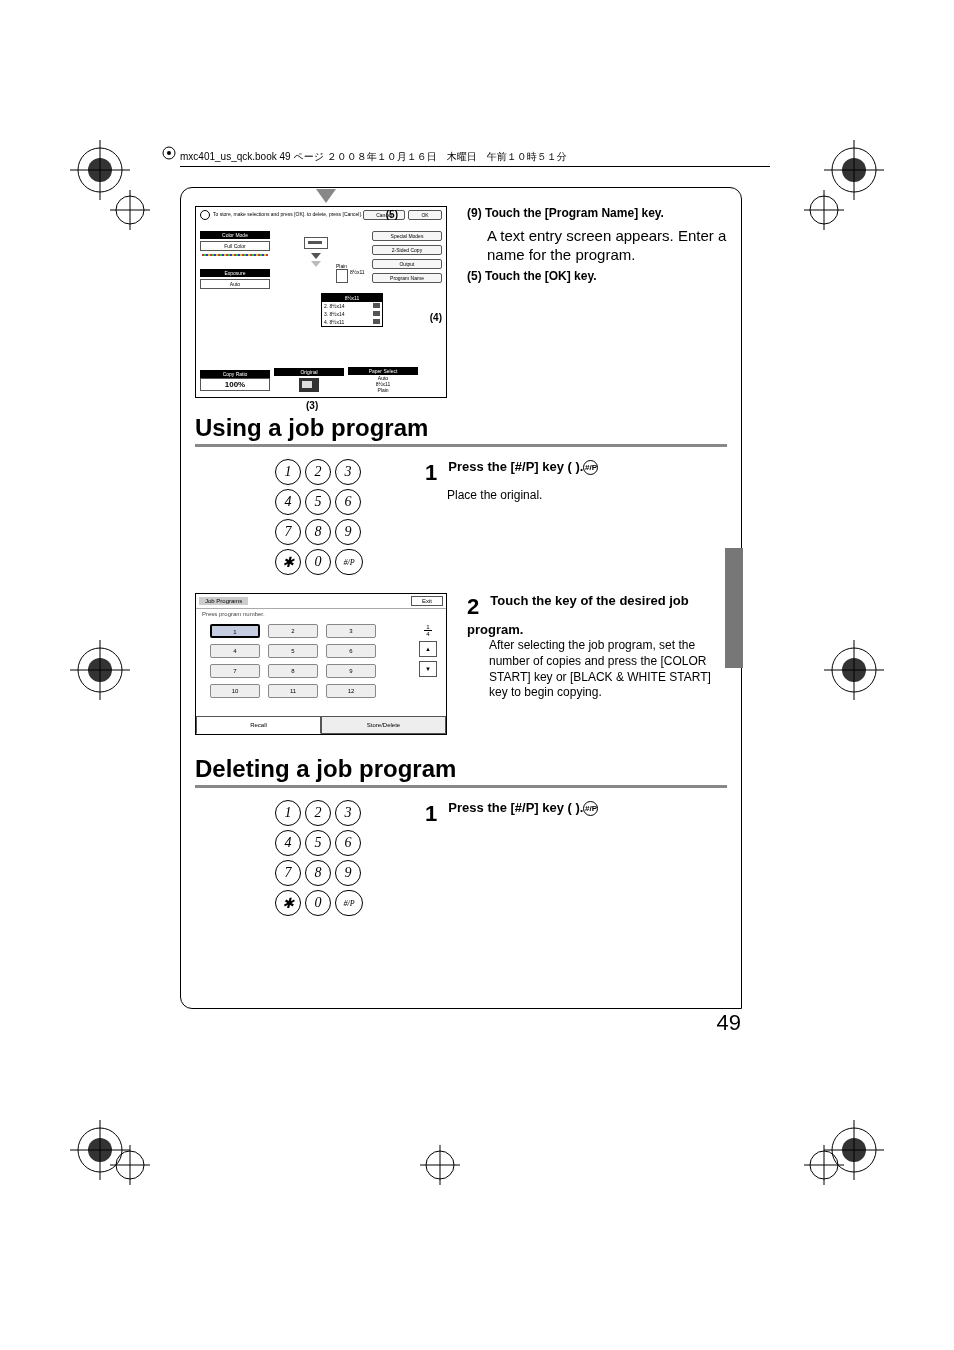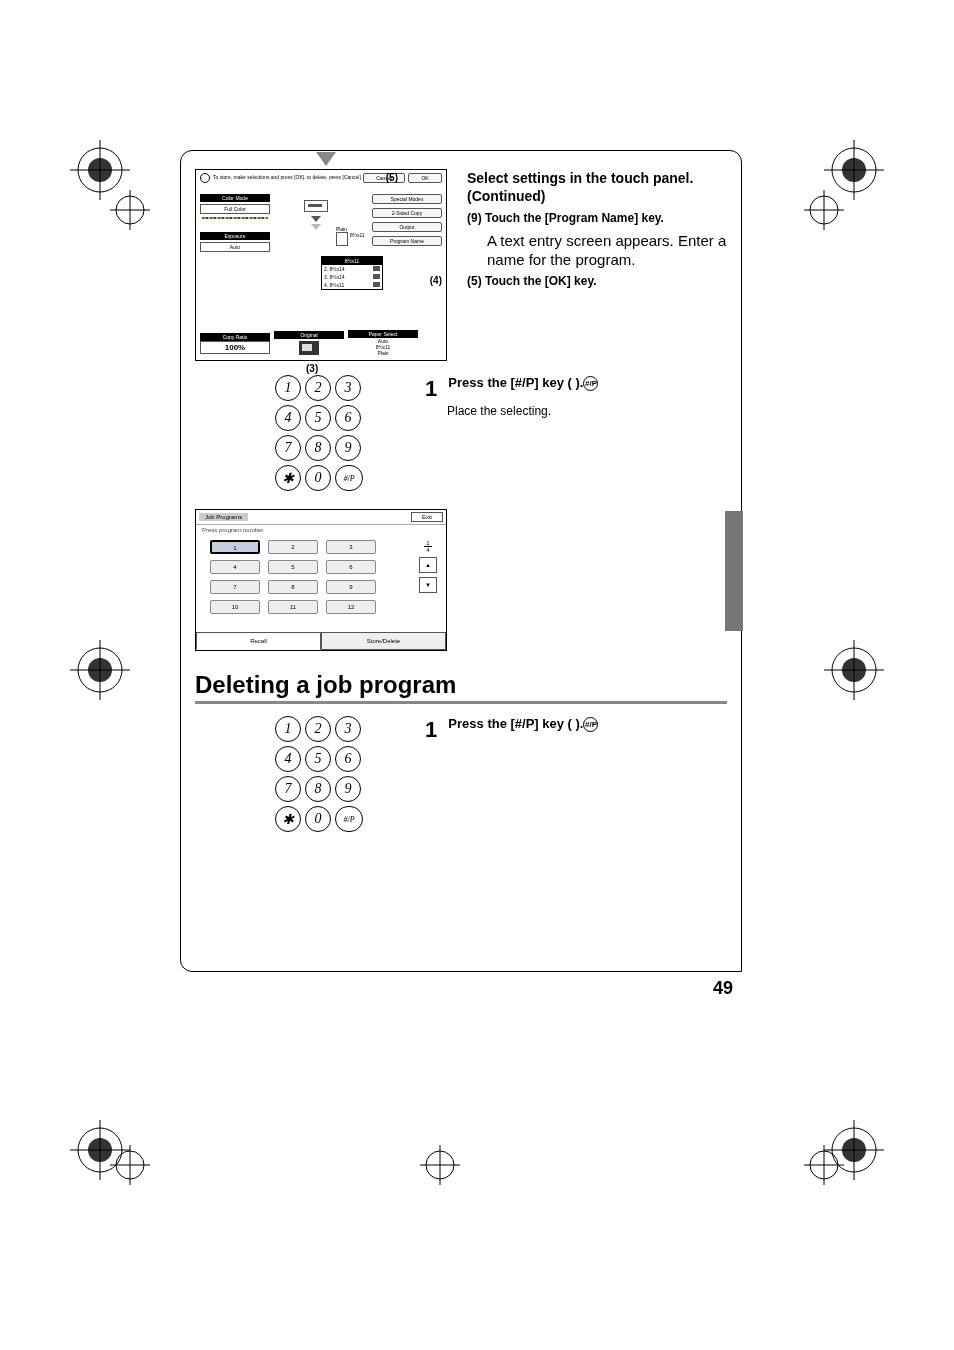--- a/index.html
+++ b/index.html
@@ -162,21 +162,21 @@
   .jp-grid .b{ border:1px solid #888; border-radius:2px; background:#eee; text-align:center; font-size:6px; line-height:12px;}
   .jp-grid .b.sel{ border:2px solid #000; background:#c7cde0;}
   .jp-side{ position:absolute; right:8px; top:30px; width:20px; text-align:center; font-size:6px;}
   .jp-side .frac{ border-bottom:1px solid #000; display:inline-block; padding:0 2px;}
   .jp-side .ar{ width:16px;height:14px;border:1px solid #555;margin:4px auto 0; display:flex;align-items:center;justify-content:center;}
   .jp-tabs{ position:absolute; left:0; right:0; bottom:0; display:flex; height:18px;}
   .jp-tabs .t{ flex:1; border:1px solid #555; text-align:center; font-size:6px; line-height:16px; background:#eee;}
   .jp-tabs .t.on{ background:#fff; border-bottom:1px solid #fff;}
 
   .page-num {
-    position:absolute; right:8px; bottom:-28px; font-weight:bold; font-size:18px;
+    position:absolute; right:0; bottom:-28px; font-weight:normal; font-size:22px;
   }
 
 </style>
 </head>
 <body>
 
 <svg class="reg-mark" style="left:70px;top:140px">
     <circle cx="30" cy="30" r="22" fill="none" stroke="#000"></circle>
     <circle cx="30" cy="30" r="12" fill="#333"></circle>
     <g stroke="#000">
@@ -244,20 +244,27 @@
     <line x1="20" y1="0" x2="20" y2="40" stroke="#000"></line>
     <line x1="0" y1="20" x2="40" y2="20" stroke="#000"></line>
   </svg>
 <svg class="reg-mark" style="right:110px;top:1145px;width:40px;height:40px">
     <circle cx="20" cy="20" r="14" fill="none" stroke="#000"></circle>
     <line x1="20" y1="0" x2="20" y2="40" stroke="#000"></line>
     <line x1="0" y1="20" x2="40" y2="20" stroke="#000"></line>
   </svg>
 
 <div class="page-wrap">
+  <div class="header-line">
+    <svg class="header-left-circle">
+        <circle cx="7" cy="7" r="6" fill="none" stroke="#000"></circle>
+        <circle cx="7" cy="7" r="2" fill="#000"></circle>
+      </svg>
+    <span>mxc401_us_qck.book  49 ページ  ２００８年１０月１６日　木曜日　午前１０時５１分</span>
+  </div>
 
   <div class="content-frame">
     <div class="tab-cut"></div>
 
     <div class="top-section">
       <div class="panel-fig">
         <div class="arrow-down"></div>
         <div class="pf-hdr">
           <div class="pf-hdr-icon"></div>
           <span style="font-size:5px;line-height:1.1;">To store, make selections and press [OK]. to delete, press [Cancel].</span>
@@ -327,27 +334,27 @@
             </div>
           </div>
         </div>
 
         <div class="pf-callout c3">(3)</div>
         <div class="pf-callout c4">(4)</div>
         <div class="pf-callout c5">(5)</div>
       </div>
 
       <div class="top-text">
-        <div class="cont-head">Select settings in the touch panel. (Continued)</div>
         <p><b>(9) Touch the [Program Name] key.</b></p>
         <p class="sub">A text entry screen appears. Enter a name for the program.</p>
         <p><b>(5) Touch the [OK] key.</b></p>
       </div>
     </div>
 
+    <h2>Using a job program</h2>
 
     <div class="keypad-row">
       <div class="keypad-fig">
         <div class="kp">
           <div class="k">1</div>
           <div class="k">2</div>
           <div class="k">3</div>
           <div class="k">4</div>
           <div class="k">5</div>
           <div class="k">6</div>
@@ -357,21 +364,21 @@
           <div class="k">✱</div>
           <div class="k">0</div>
           <div class="k wide" style="font-size:8px;">#/P</div>
         </div>
       </div>
       <div class="step-text">
         <div>
           <span class="big-num">1</span>
           <span class="st-head"><span>Press the [#/P] key (    ).</span><span class="hp-icon">#/P</span></span>
         </div>
-        <p>Place the selecting.</p>
+        <p>Place the original.</p>
       </div>
     </div>
 
     <div class="jp-row">
       <div class="jp-fig">
         <div class="tbar">
           <div class="title">Job Programs</div>
           <div class="exit">Exit</div>
         </div>
         <div class="msg">Press program number.</div>
@@ -392,20 +399,27 @@
         <div class="jp-side">
           <div><span class="frac">1</span></div>
           <div>4</div>
           <div class="ar">▲</div>
           <div class="ar">▼</div>
         </div>
         <div class="jp-tabs">
           <div class="t on">Recall</div>
           <div class="t">Store/Delete</div>
         </div>
+      </div>
+      <div class="step-text">
+        <div>
+          <span class="big-num">2</span>
+          <span class="st-head">Touch the key of the desired job program.</span>
+        </div>
+        <p>After selecting the job program, set the number of copies and press the [COLOR START] key or [BLACK &amp; WHITE START] key to begin copying.</p>
       </div>
     </div>
 
     <h2>Deleting a job program</h2>
 
     <div class="keypad-row">
       <div class="keypad-fig">
         <div class="kp">
           <div class="k">1</div>
           <div class="k">2</div>

